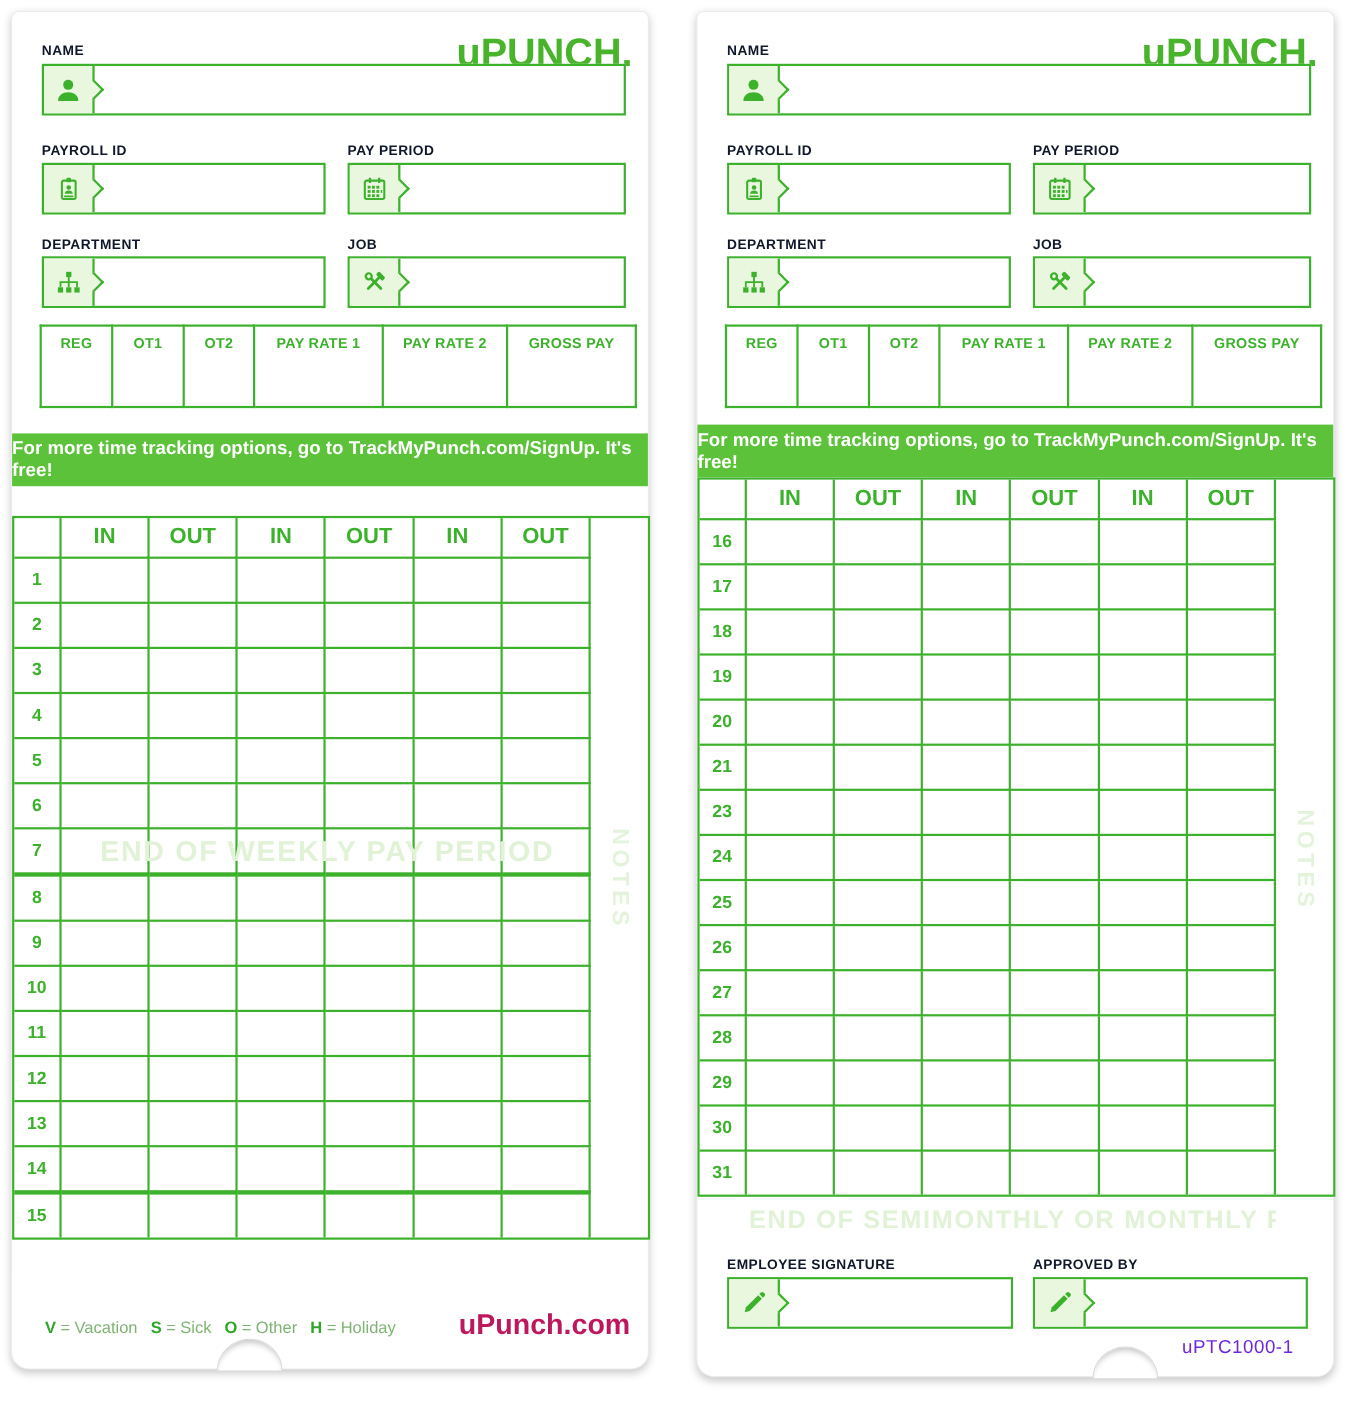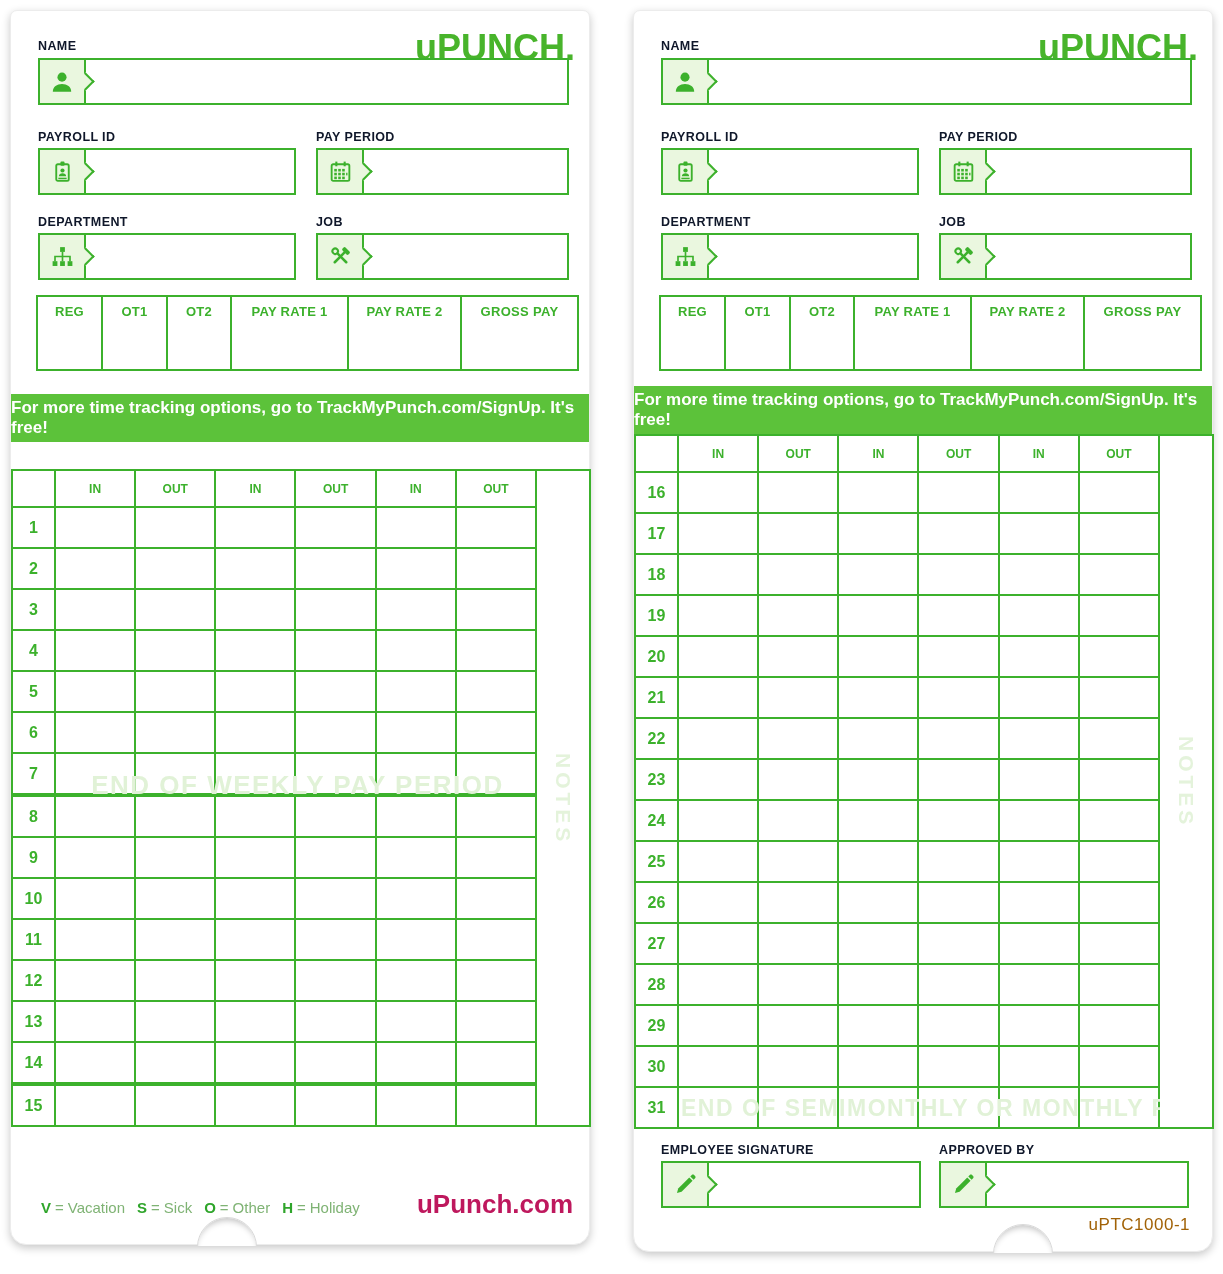--- a/index.html
+++ b/index.html
@@ -27,41 +27,41 @@
   table.sum td{border:2px solid #3CB12C;height:64px;vertical-align:top;text-align:center;
         padding-top:7px;font-size:13px;font-weight:bold;color:#3CB12C;letter-spacing:0.3px;}
 
   .banner{position:absolute;left:0;width:100%;height:48px;background:#5CC23A;color:#fff;
         display:flex;align-items:center;justify-content:center;font-weight:bold;font-size:17px;}
 
   .timegrid{position:absolute;left:0;width:580px;border:2px solid #3CB12C;display:flex;
         box-sizing:border-box;background:#fff;}
   table.tg{flex:1;border-spacing:0;table-layout:fixed;width:100%;}
   .tg th{height:35px;border-right:2px solid #3CB12C;border-bottom:2px solid #3CB12C;
-        font-size:12px;font-weight:bold;color:#3CB12C;padding:0;}
+        font-size:20px;font-weight:bold;color:#3CB12C;padding:0;}
   .tg td{height:39px;border-right:2px solid #3CB12C;border-bottom:2px solid #3CB12C;padding:0;}
   .tg tr:last-child td{border-bottom:none;}
   .tg tr.thick td{border-bottom-width:4px;}
   .tg tr.thick:last-child td{border-bottom:none;}
   .tg td.num{font-size:16px;font-weight:bold;color:#3CB12C;text-align:center;}
   .notescol{width:52px;position:relative;}
   .notes-text{position:absolute;left:50%;transform:translateX(-50%);writing-mode:vertical-rl;
         font-size:21px;font-weight:bold;color:#E4F3DB;letter-spacing:4px;}
   .wm{position:absolute;left:45px;right:52px;text-align:center;font-weight:bold;color:#E1F2D7;
         white-space:nowrap;line-height:41px;letter-spacing:1.5px;overflow:hidden;}
-  .wm-weekly{top:294px;font-size:26px;}
+  .wm-weekly{top:283px;font-size:26px;}
   .wm-biweekly{top:570px;font-size:26px;}
   .wm-monthly{top:652px;font-size:23px;}
 
   .legend{position:absolute;left:30px;top:1188px;font-size:15px;color:#7FB374;white-space:nowrap;}
   .leg-item{margin-right:12px;}
   .leg-item .k{color:#2FA52B;font-weight:bold;}
   .leg-item .eq{margin:0 4px;}
   .site{position:absolute;right:16px;top:1178px;font-size:26px;font-weight:bold;color:#be185d;}
-  .model{position:absolute;right:22px;bottom:16px;font-size:17px;color:#a16207;letter-spacing:0.5px;margin-top:31px;}
+  .model{position:absolute;right:36px;bottom:16px;font-size:17px;color:#6d28d9;letter-spacing:0.5px;margin-top:31px;}
 
   .notch-wrap{position:absolute;bottom:-2px;width:70px;height:33px;overflow:hidden;}
   .notch{position:absolute;bottom:-31px;left:6px;width:58px;height:58px;border-radius:50%;
         background:#fff;border:1px solid #d9d9d9;box-shadow:inset 0 6px 6px -4px rgba(0,0,0,0.25);}
   .nw-left{left:180px;}
   .nw-right{left:353px;}
   svg{display:block;}
 </style>
 </head>
 <body>
@@ -543,29 +543,20 @@
             <tr>
             <td class="num">21</td>
             <td></td>
             <td></td>
             <td></td>
             <td></td>
             <td></td>
             <td></td>
           </tr>
             <tr>
-            <td class="num">22</td>
-            <td></td>
-            <td></td>
-            <td></td>
-            <td></td>
-            <td></td>
-            <td></td>
-          </tr>
-            <tr>
             <td class="num">23</td>
             <td></td>
             <td></td>
             <td></td>
             <td></td>
             <td></td>
             <td></td>
           </tr>
             <tr>
             <td class="num">24</td>

